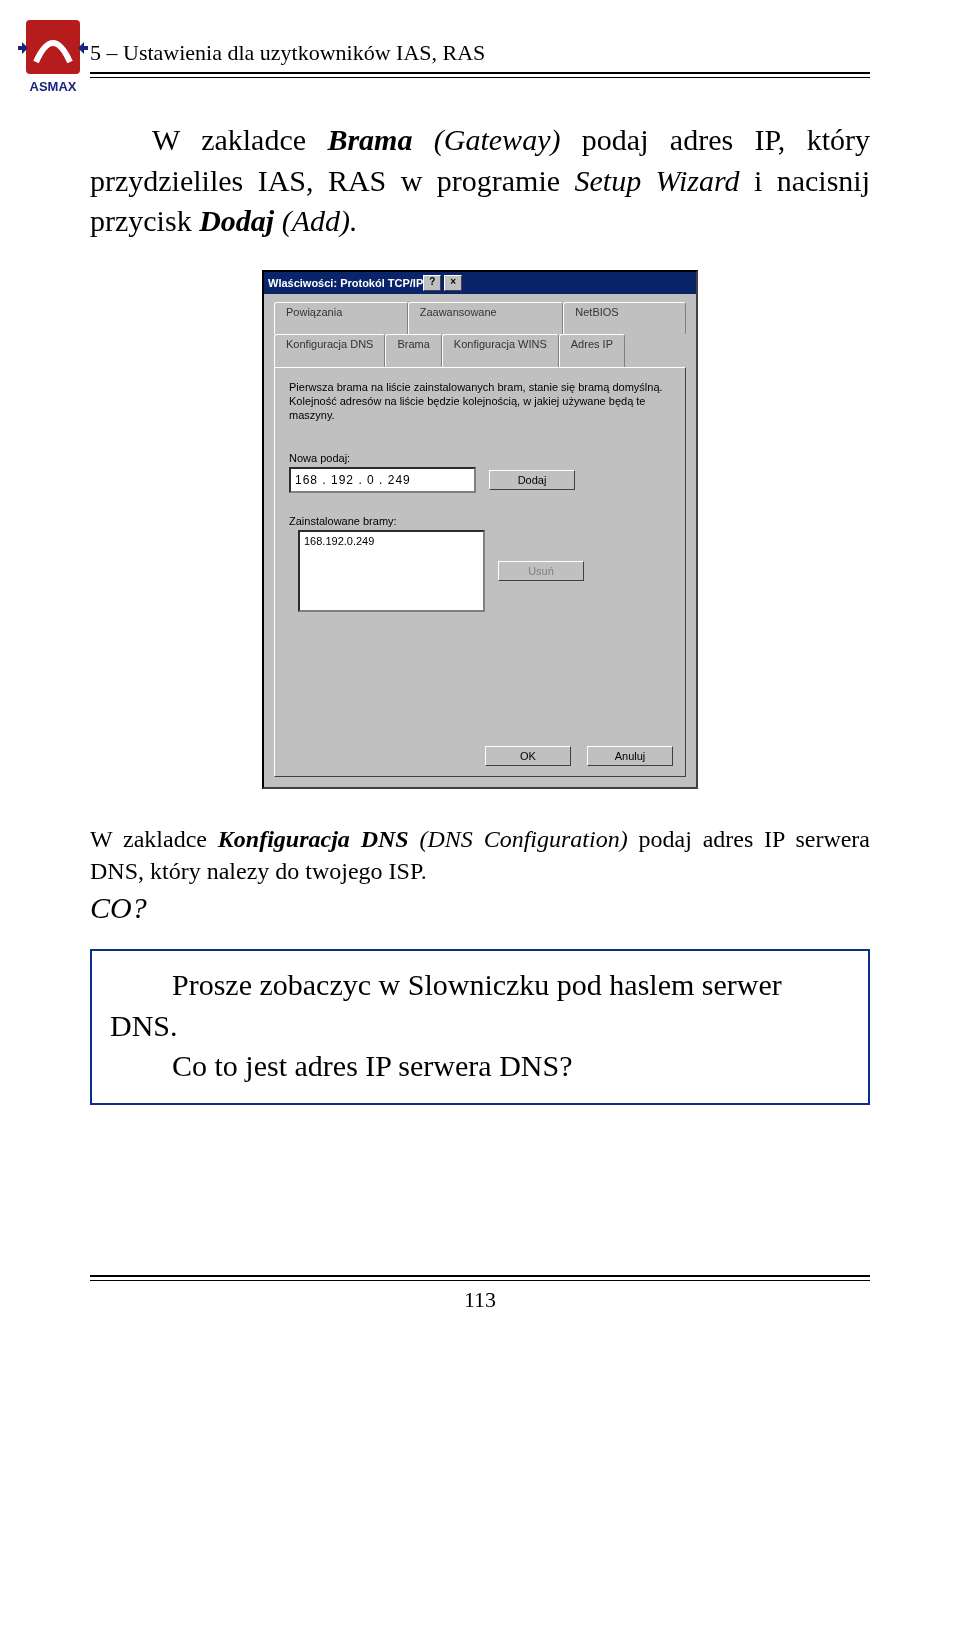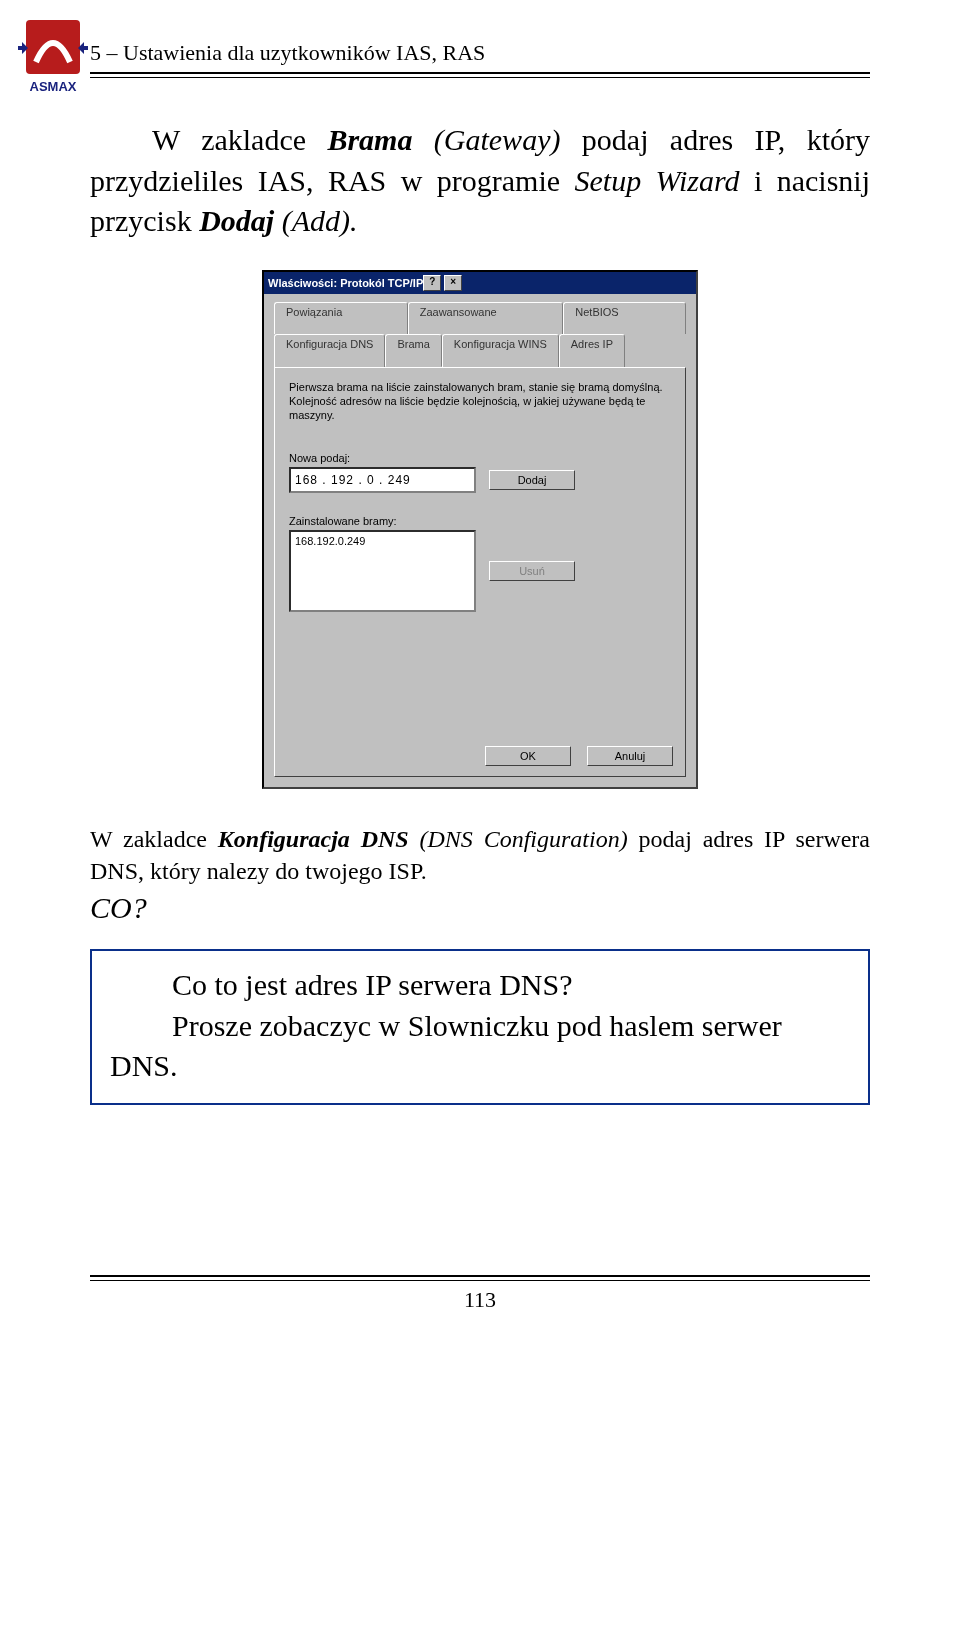--- a/index.html
+++ b/index.html
@@ -144,20 +144,21 @@
   .btn9x.disabled { color:#808080; }
   .row { display:flex; align-items:center; gap:13px; }
   .listbox {
     background:#fff;
     border:2px inset #808080;
     width: 175px;
     height: 74px;
     padding:2px 4px;
     font-size:11px;
     line-height:1.3;
+    margin-left:9px;
   }
   .dlg-buttons {
     position:absolute;
     right: 12px;
     bottom: 10px;
     display:flex;
     gap:16px;
   }
 
   .body-text2 {
@@ -264,21 +265,21 @@
       </div>
     </div>
   </div>
 
   <p class="body-text2">
     <span class="indent"></span><span>W zakladce </span><b class="bi">Konfiguracja DNS</b><em class="i"> (DNS Configuration)</em><span> podaj adres IP serwera DNS, który nalezy do twojego ISP.</span>
   </p>
   <p style="font-size:30px;margin:4px 0 0 0;font-style:italic">CO?</p>
 
   <div class="callout">
+    <p><span class="indent"></span><span>Prosze zobaczyc w Slowniczku pod haslem serwer DNS.</span></p>
     <p><span class="indent"></span><span>Co to jest adres IP serwera DNS?</span></p>
-    <p><span class="indent"></span><span>Prosze zobaczyc w Slowniczku pod haslem serwer DNS.</span></p>
   </div>
 
   <hr class="footer-hr1">
   <hr class="footer-hr2">
   <div class="pagenum">113</div>
 
 </div>
 
 </body></html>

